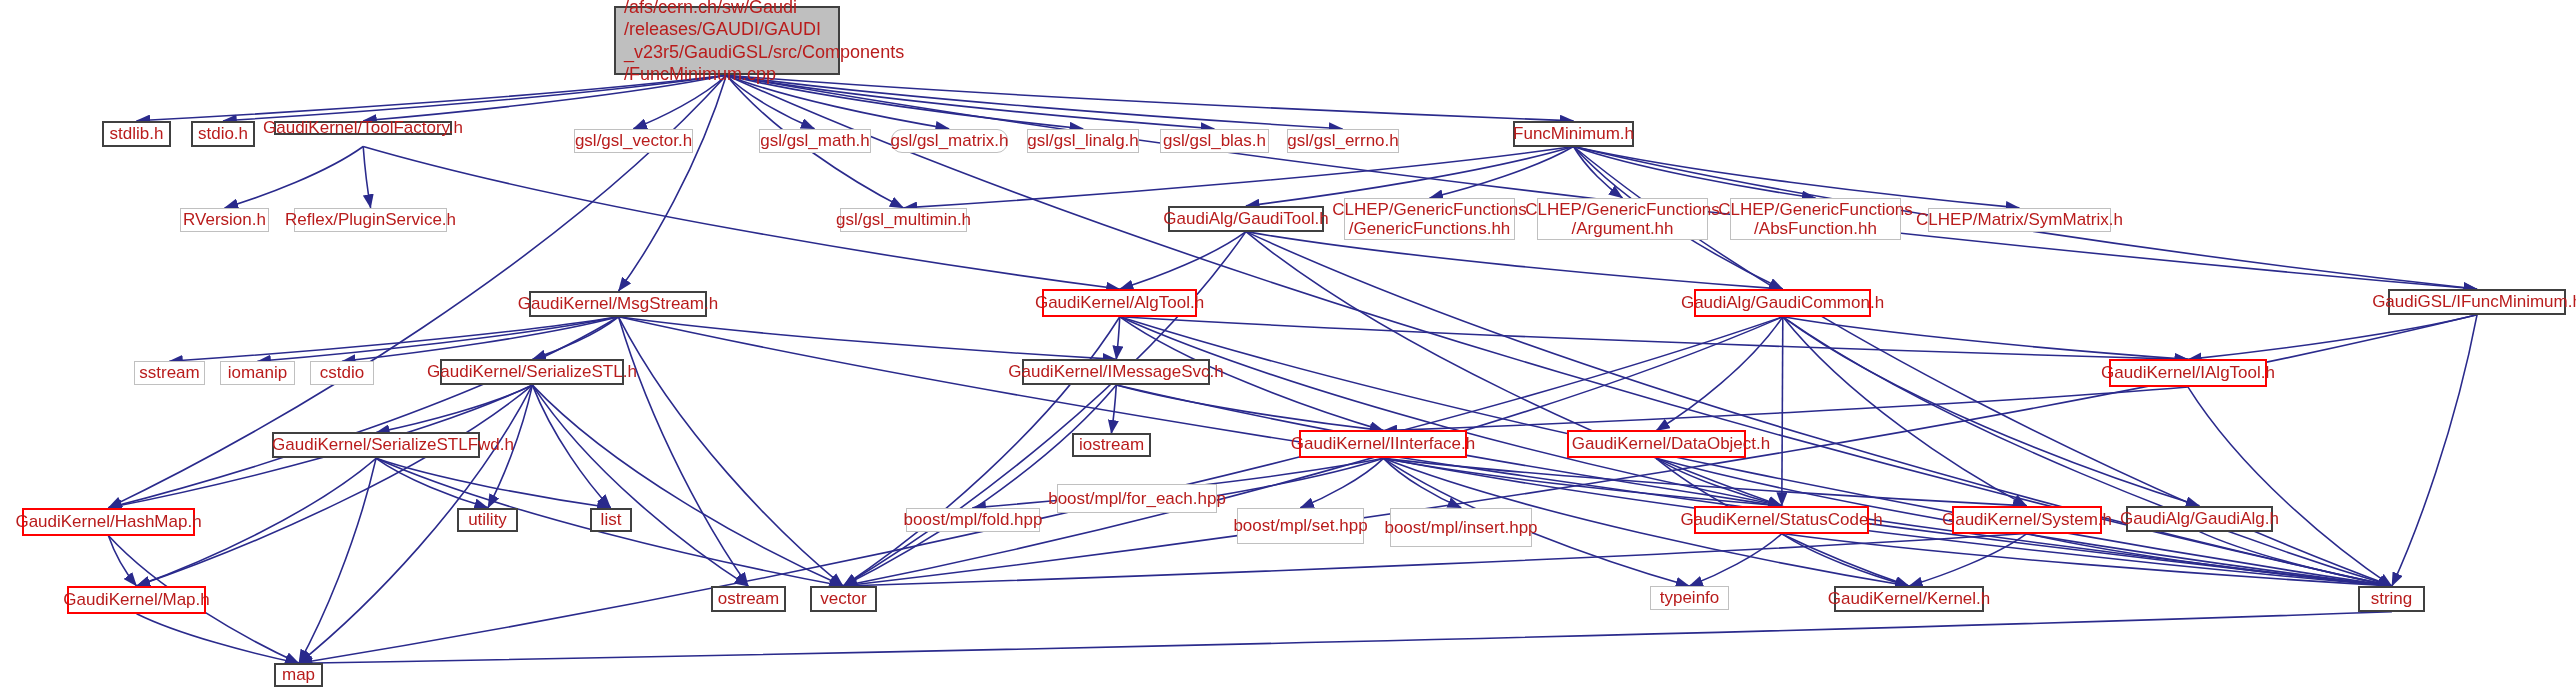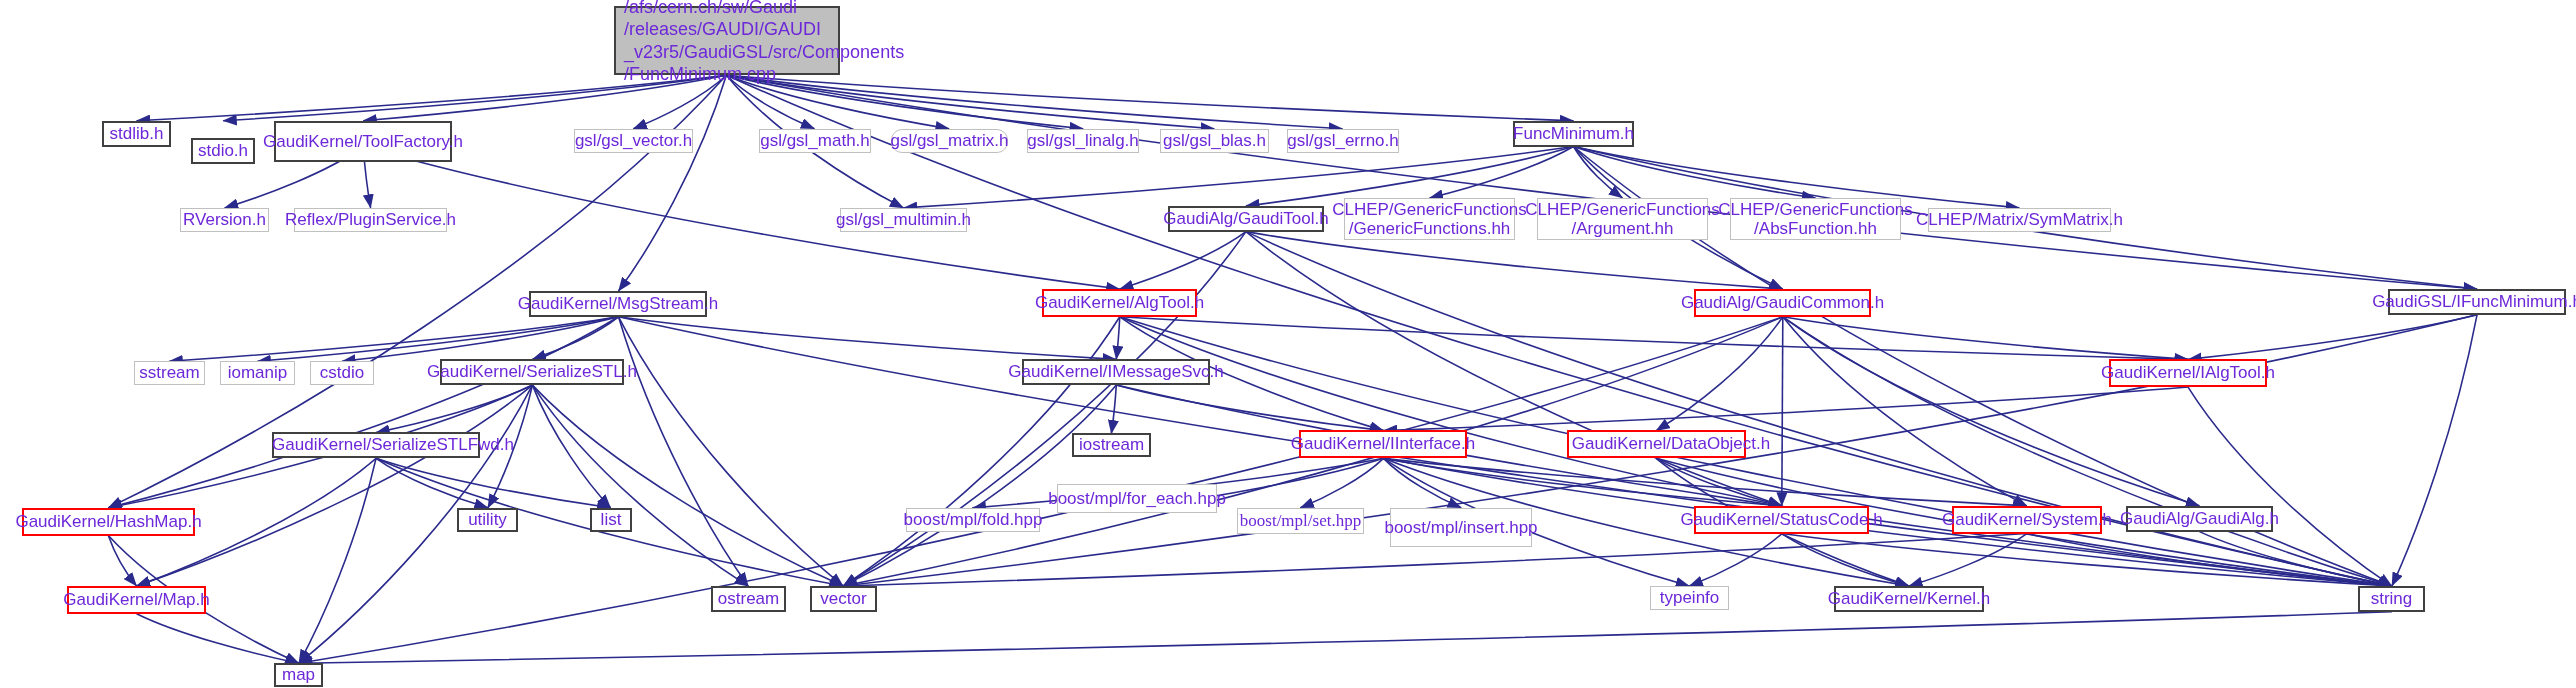--- a/index.html
+++ b/index.html
@@ -1,21 +1,21 @@
 <!DOCTYPE html>
 <html><head>
 <meta charset="utf-8">
 <style>
   html,body{margin:0;padding:0;background:#ffffff;}
   #canvas{position:relative;width:2576px;height:689px;background:#fff;
           font-family:"Liberation Sans","DejaVu Sans",sans-serif;overflow:hidden;}
   svg#edges{position:absolute;left:0;top:0;width:2576px;height:689px;}
   .node{position:absolute;box-sizing:border-box;background:#ffffff;
         border:1px solid #c0c0c0;display:flex;align-items:center;
-        justify-content:center;text-align:center;color:#6d28d9;
+        justify-content:center;text-align:center;color:#b91c1c;
         font-size:17px;line-height:1.12;white-space:pre-line;
         padding:1px 6px;z-index:5;}
   .node.strong{border:2px solid #404040;}
   .node.red{border:2px solid #ff0000;}
   .node.root{background:#bfbfbf;border:2px solid #404040;text-align:left;
              justify-content:flex-start;font-size:18px;line-height:1.25;
              padding:3px 8px;}
 </style>
 </head>
 <body>
@@ -129,22 +129,22 @@
         <path d="M2211,391 C1988.1,409.48 1632.6399999999999,426.2 1398,435" fill="none" stroke="#2a2a8c" stroke-width="1.6" marker-end="url(#ah)"></path>
         <path d="M2417,618 C1803.5,639.84 901.2,659.6 302,670" fill="none" stroke="#2a2a8c" stroke-width="1.6" marker-end="url(#ah)"></path>
       </g>
   </svg>
   <div id="nodes">
       <div class="node root" style="left: 614px; top: 6px; width: 226px; height: 69px;">/afs/cern.ch/sw/Gaudi
 /releases/GAUDI/GAUDI
 _v23r5/GaudiGSL/src/Components
 /FuncMinimum.cpp</div>
       <div class="node strong" style="left: 102px; top: 121px; width: 69px; height: 26px;">stdlib.h</div>
-      <div class="node strong" style="left: 191px; top: 121px; width: 64px; height: 26px; margin-top: 17px;">stdio.h</div>
-      <div class="node strong" style="left: 274px; top: 121px; width: 178px; height: 41px;">GaudiKernel/ToolFactory.h</div>
+      <div class="node strong" style="left: 191px; top: 121px; width: 64px; height: 26px;">stdio.h</div>
+      <div class="node strong" style="left: 274px; top: 121px; width: 178px; height: 14px;">GaudiKernel/ToolFactory.h</div>
       <div class="node" style="left: 574px; top: 129px; width: 119px; height: 24px;">gsl/gsl_vector.h</div>
       <div class="node" style="left: 759px; top: 129px; width: 112px; height: 24px;">gsl/gsl_math.h</div>
       <div class="node" style="left: 891px; top: 129px; width: 117px; height: 24px; border-radius: 11px;">gsl/gsl_matrix.h</div>
       <div class="node" style="left: 1027px; top: 129px; width: 112px; height: 24px;">gsl/gsl_linalg.h</div>
       <div class="node" style="left: 1160px; top: 129px; width: 109px; height: 24px;">gsl/gsl_blas.h</div>
       <div class="node" style="left: 1287px; top: 129px; width: 112px; height: 24px;">gsl/gsl_errno.h</div>
       <div class="node strong" style="left: 1513px; top: 121px; width: 121px; height: 26px;">FuncMinimum.h</div>
       <div class="node" style="left: 180px; top: 208px; width: 89px; height: 24px;">RVersion.h</div>
       <div class="node" style="left: 294px; top: 208px; width: 153px; height: 24px;">Reflex/PluginService.h</div>
       <div class="node" style="left: 840px; top: 208px; width: 127px; height: 24px;">gsl/gsl_multimin.h</div>
@@ -168,21 +168,21 @@
       <div class="node red" style="left: 2109px; top: 359px; width: 158px; height: 28px;">GaudiKernel/IAlgTool.h</div>
       <div class="node strong" style="left: 272px; top: 432px; width: 208px; height: 26px; padding-left: 40px;">GaudiKernel/SerializeSTLFwd.h</div>
       <div class="node strong" style="left: 1072px; top: 433px; width: 79px; height: 24px;">iostream</div>
       <div class="node red" style="left: 1299px; top: 430px; width: 168px; height: 28px;">GaudiKernel/IInterface.h</div>
       <div class="node red" style="left: 1567px; top: 430px; width: 179px; height: 28px; padding-left: 35px;">GaudiKernel/DataObject.h</div>
       <div class="node red" style="left: 22px; top: 508px; width: 173px; height: 28px;">GaudiKernel/HashMap.h</div>
       <div class="node strong" style="left: 457px; top: 508px; width: 61px; height: 24px;">utility</div>
       <div class="node strong" style="left: 590px; top: 508px; width: 42px; height: 24px;">list</div>
       <div class="node" style="left: 906px; top: 508px; width: 134px; height: 24px;">boost/mpl/fold.hpp</div>
       <div class="node" style="left: 1057px; top: 484px; width: 160px; height: 29px;">boost/mpl/for_each.hpp</div>
-      <div class="node" style="left: 1237px; top: 508px; width: 127px; height: 26px; font-family: Liberation Serif, serif;">boost/mpl/set.hpp</div>
+      <div class="node" style="left: 1237px; top: 508px; width: 127px; height: 36px;">boost/mpl/set.hpp</div>
       <div class="node" style="left: 1390px; top: 508px; width: 142px; height: 39px;">boost/mpl/insert.hpp</div>
       <div class="node red" style="left: 1694px; top: 506px; width: 175px; height: 28px;">GaudiKernel/StatusCode.h</div>
       <div class="node red" style="left: 1952px; top: 506px; width: 150px; height: 28px;">GaudiKernel/System.h</div>
       <div class="node strong" style="left: 2126px; top: 506px; width: 147px; height: 26px;">GaudiAlg/GaudiAlg.h</div>
       <div class="node red" style="left: 67px; top: 586px; width: 139px; height: 28px;">GaudiKernel/Map.h</div>
       <div class="node strong" style="left: 711px; top: 586px; width: 75px; height: 26px;">ostream</div>
       <div class="node strong" style="left: 810px; top: 586px; width: 67px; height: 26px;">vector</div>
       <div class="node" style="left: 1650px; top: 586px; width: 79px; height: 24px;">typeinfo</div>
       <div class="node strong" style="left: 1834px; top: 586px; width: 150px; height: 26px;">GaudiKernel/Kernel.h</div>
       <div class="node strong" style="left: 2358px; top: 586px; width: 67px; height: 26px;">string</div>

